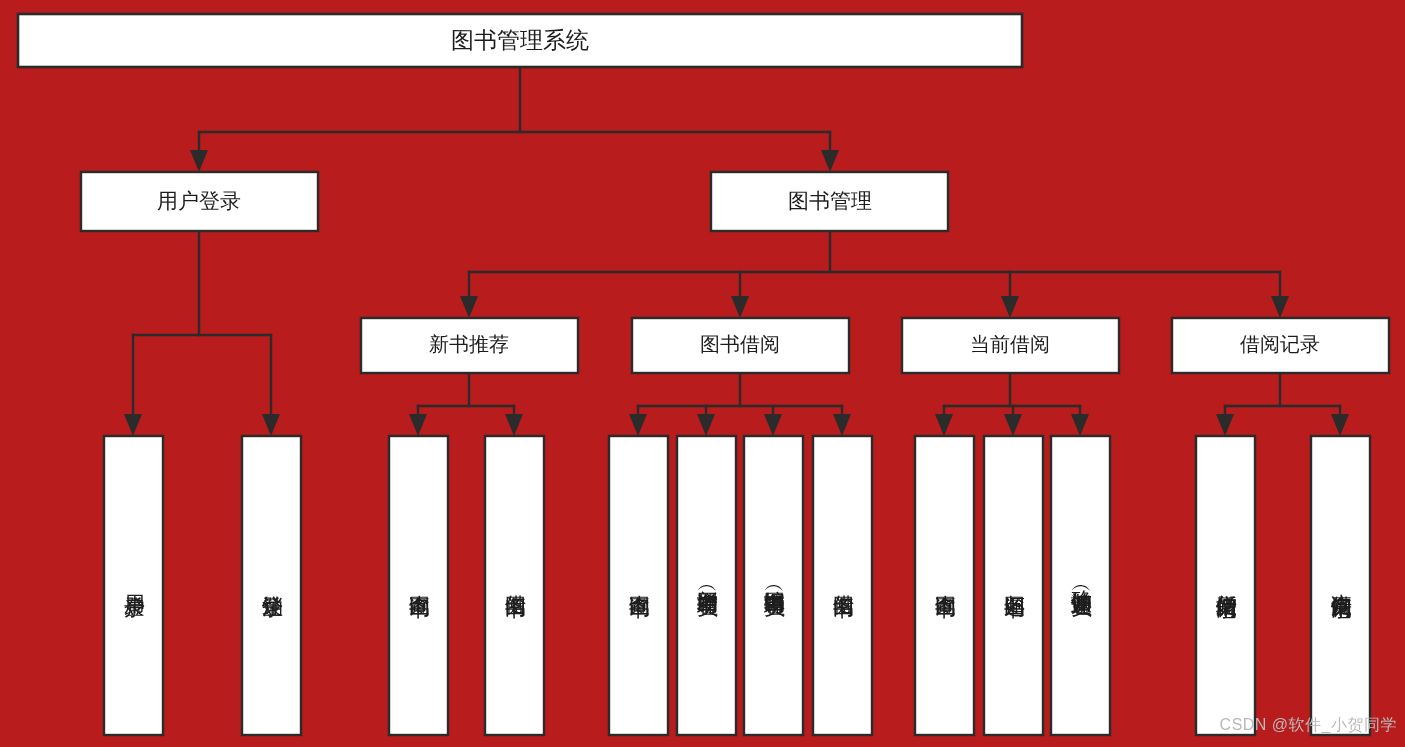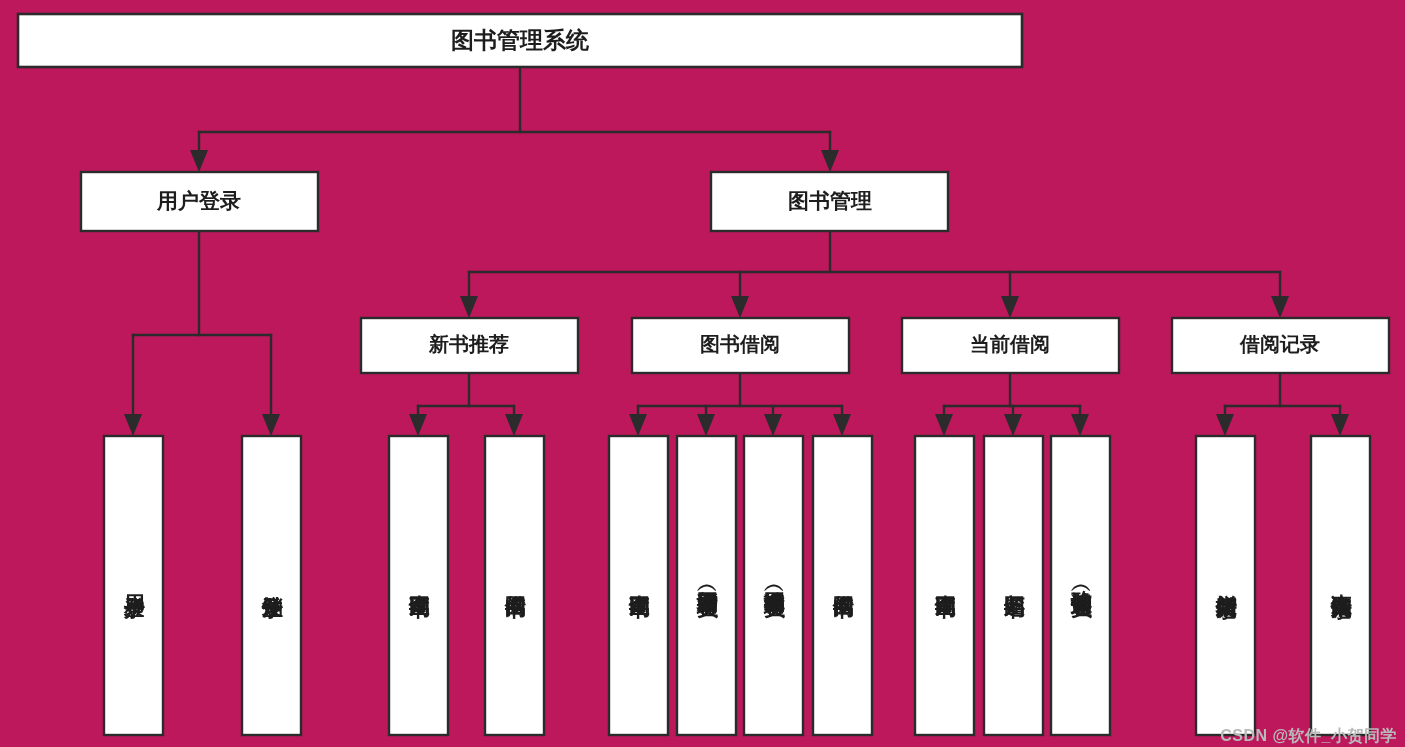--- a/index.html
+++ b/index.html
@@ -1,30 +1,30 @@
 <!DOCTYPE html>
 <html><head>
 <meta charset="utf-8">
 <style>
   html,body{margin:0;padding:0;background:#ffffff;}
   body{width:1405px;height:747px;overflow:hidden;
        font-family:"Liberation Sans","DejaVu Sans",sans-serif;}
-  #stage{position:relative;width:1405px;height:747px;background:#be185d;font-weight:bold;}
+  #stage{position:relative;width:1405px;height:747px;background:#b91c1c;}
   svg{position:absolute;left:0;top:0;}
   .node-box{fill:#ffffff;stroke:#2b2b2b;stroke-width:2.4;}
   .root-box{fill:#ffffff;stroke:#2b2b2b;stroke-width:2.6;}
   .link{stroke:#2b2b2b;stroke-width:2.4;fill:none;stroke-linecap:square;}
   .arrow{fill:#2b2b2b;stroke:none;}
   text{fill:#1d1d1d;}
   .lbl-root{font-size:23px;text-anchor:middle;dominant-baseline:middle;}
   .lbl-l1{font-size:21px;text-anchor:middle;dominant-baseline:middle;}
   .lbl-l2{font-size:20px;text-anchor:middle;dominant-baseline:middle;}
   .lbl-leaf{font-size:21px;text-anchor:middle;dominant-baseline:middle;
             writing-mode:vertical-rl;glyph-orientation-vertical:0;letter-spacing:1px;}
-  .watermark{position:absolute;right:8px;bottom:0;font-size:16px;color:#b9b9b9;
+  .watermark{position:absolute;right:8px;bottom:11px;font-size:16px;color:#b9b9b9;
              letter-spacing:.5px;white-space:nowrap;}
 </style>
 </head>
 <body>
 
 <div id="stage">
 
   <svg width="1405" height="747" viewBox="0 0 1405 747">
 
     <g>

